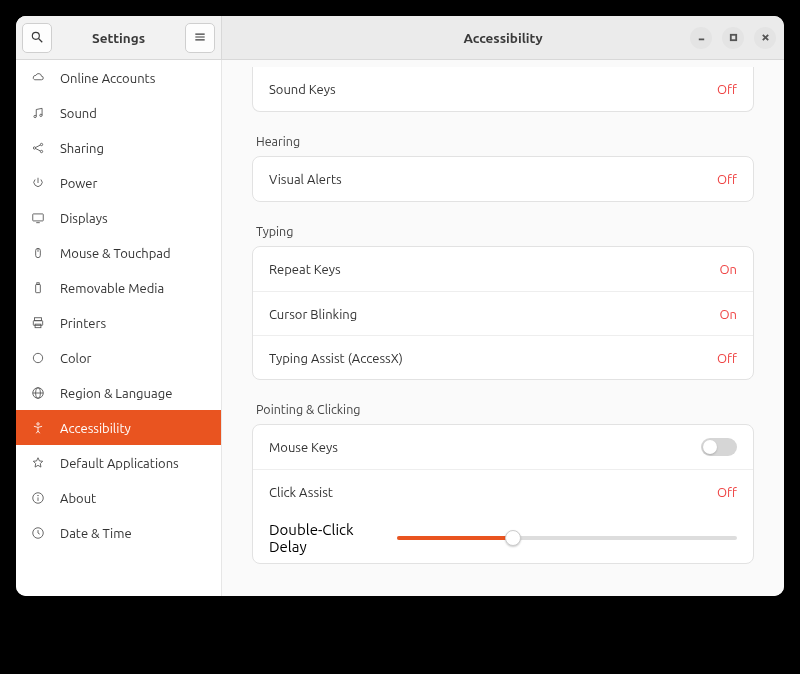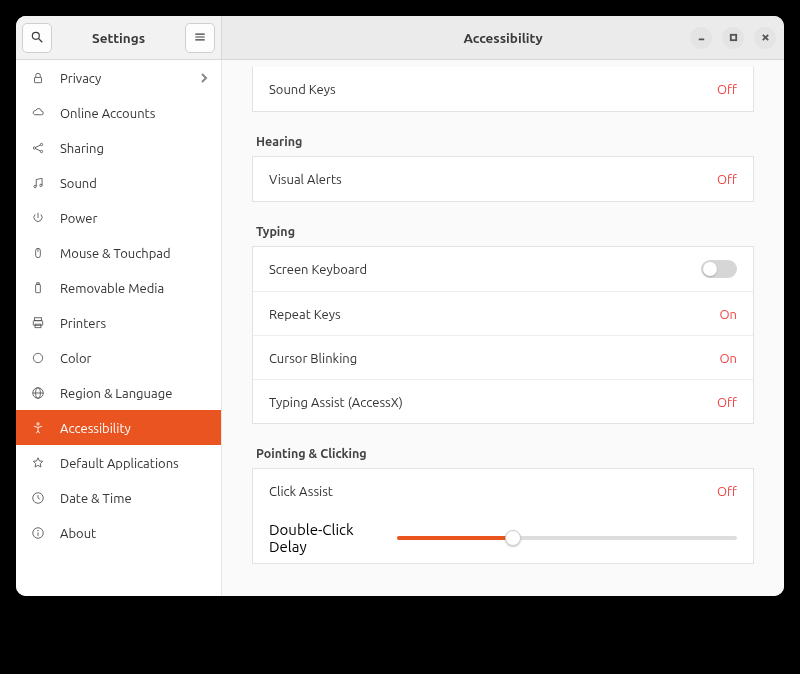--- a/index.html
+++ b/index.html
@@ -18,22 +18,22 @@
   .body { flex: 1; display: flex; overflow: hidden; }
   .sidebar { width: 206px; background: #fff; border-right: 1px solid #e6e6e6; overflow-y: auto; }
   .side-item { height: 35px; display: flex; align-items: center; padding: 0 14px; font-size: 13px; color: #333; cursor: pointer; position: relative; }
   .side-item .si-icon { width: 16px; height: 16px; margin-right: 14px; display: flex; align-items: center; justify-content: center; color: #555; }
   .side-item .si-icon svg { width: 14px; height: 14px; stroke: currentColor; fill: none; stroke-width: 1.5; }
   .side-item.active { background: #e95420; color: #fff; }
   .side-item.active .si-icon { color: #fff; }
   .side-item .chev { position: absolute; right: 12px; }
   .side-item .chev svg { width: 10px; height: 10px; stroke: #888; fill: none; stroke-width: 2; }
   .content { flex: 1; background: #fafafa; overflow-y: auto; padding: 0 30px 30px 30px; }
-  .section-title { font-size: 12.5px; font-weight: 700; color: #444; margin: 22px 0 8px 4px; }
-  .panel { background: #fff; border: 1px solid #e2e2e2; border-radius: 0; }
+  .section-title { font-size: 12.5px; font-weight: 400; color: #444; margin: 22px 0 8px 4px; }
+  .panel { background: #fff; border: 1px solid #e2e2e2; border-radius: 8px; }
   .row { height: 44px; display: flex; align-items: center; padding: 0 16px; font-size: 13px; color: #333; cursor: pointer; }
   .row + .row { border-top: 1px solid #eee; }
   .row .label { flex: 1; }
   .row .value { color: #ef4444; font-size: 13px; }
   .switch { width: 36px; height: 18px; border-radius: 10px; background: #d6d6d6; position: relative; cursor: pointer; }
   .switch .knob { width: 14px; height: 14px; border-radius: 50%; background: #fff; position: absolute; top: 2px; left: 2px; box-shadow: 0 1px 2px rgba(0,0,0,0.2); }
   .switch.on { background: #e95420; }
   .switch.on .knob { left: 20px; }
   .slider-row { height: 50px; display: flex; align-items: center; padding: 0 16px; font-size: 15px; }
   .slider-row .label { width: 120px; }
@@ -83,67 +83,64 @@
             </svg>
           </div>
       </div>
     </div>
   </div>
   <div class="body">
     <div class="sidebar" id="sidebar">
         <div class="side-item">
           <span class="si-icon">
             <svg viewBox="0 0 24 24">
-              <rect x="6" y="11" width="12" height="9" rx="1"></rect>
-              <path d="M8 11V8a4 4 0 0 1 8 0v3"></path>
-            </svg>
-          </span>
-          <span>Privacy</span>
-          <span class="chev"><svg viewBox="0 0 10 10">
-              <path d="M3 1l4 4-4 4"></path>
-            </svg></span>
-        </div>
-        <div class="side-item">
-          <span class="si-icon">
-            <svg viewBox="0 0 24 24">
               <path d="M18 15a3 3 0 0 0 0-6 5 5 0 0 0-9.6-1.5A4 4 0 0 0 6 15h12z"></path>
             </svg>
           </span>
           <span>Online Accounts</span>
+        </div>
+        <div class="side-item">
+          <span class="si-icon">
+            <svg viewBox="0 0 24 24">
+              <path d="M9 18V6l10-2v12"></path>
+              <circle cx="7" cy="18" r="2"></circle>
+              <circle cx="17" cy="16" r="2"></circle>
+            </svg>
+          </span>
+          <span>Sound</span>
         </div>
         <div class="side-item">
           <span class="si-icon">
             <svg viewBox="0 0 24 24">
               <circle cx="6" cy="12" r="2"></circle>
               <circle cx="18" cy="6" r="2"></circle>
               <circle cx="18" cy="18" r="2"></circle>
               <line x1="8" y1="11" x2="16" y2="7"></line>
               <line x1="8" y1="13" x2="16" y2="17"></line>
             </svg>
           </span>
           <span>Sharing</span>
         </div>
         <div class="side-item">
           <span class="si-icon">
             <svg viewBox="0 0 24 24">
-              <path d="M9 18V6l10-2v12"></path>
-              <circle cx="7" cy="18" r="2"></circle>
-              <circle cx="17" cy="16" r="2"></circle>
-            </svg>
-          </span>
-          <span>Sound</span>
-        </div>
-        <div class="side-item">
-          <span class="si-icon">
-            <svg viewBox="0 0 24 24">
               <path d="M12 3v9"></path>
               <path d="M7 6a7 7 0 1 0 10 0"></path>
             </svg>
           </span>
           <span>Power</span>
+        </div>
+        <div class="side-item">
+          <span class="si-icon">
+            <svg viewBox="0 0 24 24">
+              <rect x="3" y="5" width="18" height="12" rx="1"></rect>
+              <line x1="9" y1="20" x2="15" y2="20"></line>
+            </svg>
+          </span>
+          <span>Displays</span>
         </div>
         <div class="side-item">
           <span class="si-icon">
             <svg viewBox="0 0 24 24">
               <rect x="8" y="4" width="8" height="16" rx="4"></rect>
               <line x1="12" y1="4" x2="12" y2="10"></line>
             </svg>
           </span>
           <span>Mouse &amp; Touchpad</span>
         </div>
@@ -198,73 +195,73 @@
             <svg viewBox="0 0 24 24" fill="currentColor" stroke="none">
               <path d="M12 3l2.5 5.5L20 9l-4 4 1 6-5-3-5 3 1-6-4-4 5.5-.5z"></path>
             </svg>
           </span>
           <span>Default Applications</span>
         </div>
         <div class="side-item">
           <span class="si-icon">
             <svg viewBox="0 0 24 24">
               <circle cx="12" cy="12" r="9"></circle>
-              <path d="M12 7v5l3 2"></path>
-            </svg>
-          </span>
-          <span>Date &amp; Time</span>
-        </div>
-        <div class="side-item">
-          <span class="si-icon">
-            <svg viewBox="0 0 24 24">
-              <circle cx="12" cy="12" r="9"></circle>
               <line x1="12" y1="11" x2="12" y2="17"></line>
               <circle cx="12" cy="8" r="0.5" fill="currentColor"></circle>
             </svg>
           </span>
           <span>About</span>
         </div>
+        <div class="side-item">
+          <span class="si-icon">
+            <svg viewBox="0 0 24 24">
+              <circle cx="12" cy="12" r="9"></circle>
+              <path d="M12 7v5l3 2"></path>
+            </svg>
+          </span>
+          <span>Date &amp; Time</span>
+        </div>
       </div>
     <div class="content">
       <div class="panel first-panel" id="panel-seeing">
           <div class="row">
             <span class="label">Sound Keys</span>
             <span class="value">Off</span>
           </div>
         </div>
       <div class="section-title">Hearing</div>
       <div class="panel" id="panel-hearing">
           <div class="row">
             <span class="label">Visual Alerts</span>
             <span class="value">Off</span>
           </div>
         </div>
       <div class="section-title">Typing</div>
       <div class="panel" id="panel-typing">
           <div class="row">
-            <span class="label">Screen Keyboard</span>
+            <span class="label">Repeat Keys</span>
+            <span class="value">On</span>
+          </div>
+          <div class="row">
+            <span class="label">Cursor Blinking</span>
+            <span class="value">On</span>
+          </div>
+          <div class="row">
+            <span class="label">Typing Assist (AccessX)</span>
+            <span class="value">Off</span>
+          </div>
+        </div>
+      <div class="section-title">Pointing &amp; Clicking</div>
+      <div class="panel" id="panel-pointing">
+          <div class="row">
+            <span class="label">Mouse Keys</span>
             <div class="switch">
               <div class="knob"></div>
             </div>
           </div>
-          <div class="row">
-            <span class="label">Repeat Keys</span>
-            <span class="value">On</span>
-          </div>
-          <div class="row">
-            <span class="label">Cursor Blinking</span>
-            <span class="value">On</span>
-          </div>
-          <div class="row">
-            <span class="label">Typing Assist (AccessX)</span>
-            <span class="value">Off</span>
-          </div>
-        </div>
-      <div class="section-title">Pointing &amp; Clicking</div>
-      <div class="panel" id="panel-pointing">
           <div class="row">
             <span class="label">Click Assist</span>
             <span class="value">Off</span>
           </div>
           <div class="slider-row">
             <span class="label">Double-Click Delay</span>
             <div class="slider-track">
               <div class="slider-fill" style="width: 34%;"></div>
               <div class="slider-thumb" style="left: 34%;"></div>
             </div>

